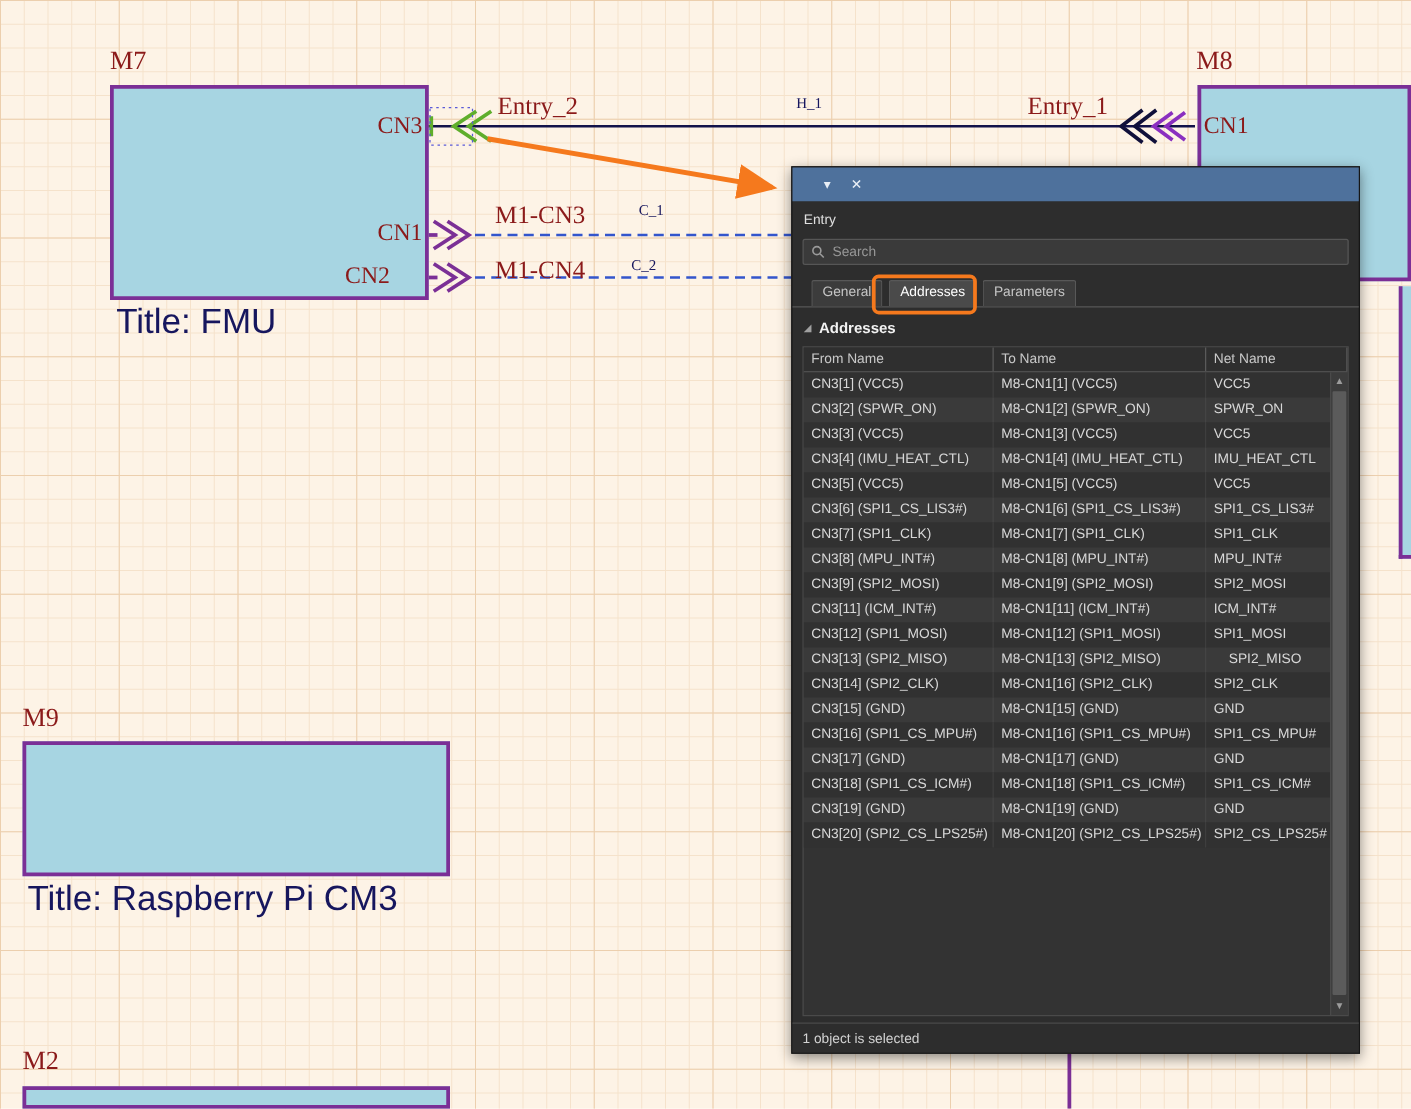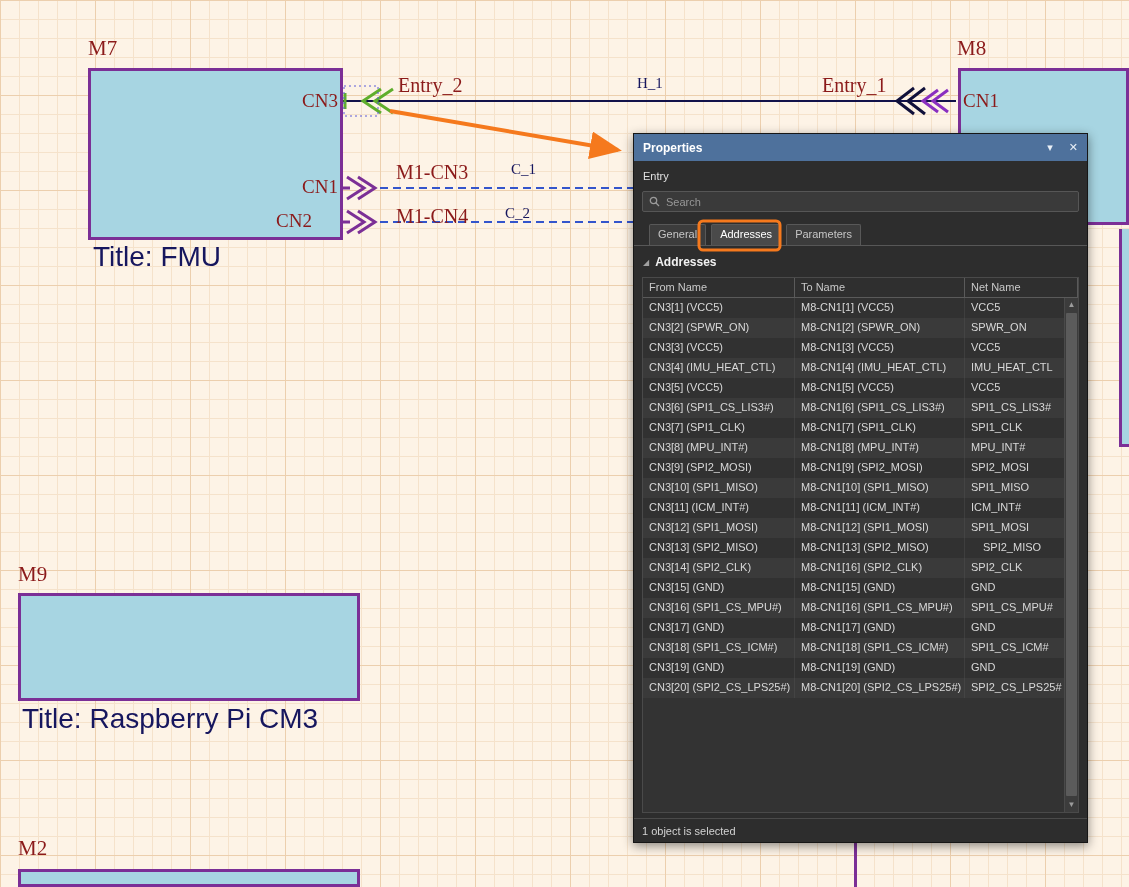--- a/index.html
+++ b/index.html
@@ -12,21 +12,21 @@
       linear-gradient(90deg, #eccfae 1px, transparent 1px),
       linear-gradient(#f5e2cb 1px, transparent 1px),
       linear-gradient(90deg, #f5e2cb 1px, transparent 1px);
     background-size:95px 95px, 95px 95px, 19px 19px, 19px 19px;
   }
   .module { position:absolute; background:#a7d5e2; border:3px solid #7b2f96; z-index:1; }
   .designator { position:absolute; font-family:"Liberation Serif",serif; font-size:21px; color:#8b1a1a; z-index:3; white-space:nowrap; }
   .blocktitle { position:absolute; font-family:Liberation Sans, sans-serif; font-size:28px; color:#16165e; z-index:3; white-space:nowrap; }
   .portlabel { position:absolute; font-family:"Liberation Serif",serif; font-size:19px; color:#8b1a1a; z-index:3; white-space:nowrap; }
   .netlabel-red { position:absolute; font-family:"Liberation Serif",serif; font-size:20px; color:#8b1a1a; z-index:3; white-space:nowrap; }
-  .netlabel-blue { position:absolute; font-family:"Liberation Serif",serif; font-size:15px; color:#16165e; z-index:3; white-space:nowrap; }
+  .netlabel-blue { position:absolute; font-family:"Liberation Serif",serif; font-size:12px; color:#16165e; z-index:3; white-space:nowrap; }
   .alignr { text-align:right; }
   #wires { position:absolute; left:0; top:0; z-index:2; }
   #annotations { position:absolute; left:0; top:0; z-index:30; pointer-events:none; }
 
   
   #panel {
     position:absolute; left:633px; top:133px; width:455px; height:710px;
     background:#2d2d2d; border:1px solid #161616; z-index:10;
     box-shadow:0 3px 10px rgba(0,0,0,.45); color:#d8d8d8; font-size:11px;
   }
@@ -139,21 +139,20 @@
     <line x1="343" y1="188" x2="350" y2="188" stroke="#7b2f96" stroke-width="3"></line>
     <polyline points="347,177 364,188 347,199" fill="none" stroke="#7b2f96" stroke-width="3"></polyline>
     <polyline points="358,177 375,188 358,199" fill="none" stroke="#7b2f96" stroke-width="3"></polyline>
     <line x1="343" y1="222" x2="350" y2="222" stroke="#7b2f96" stroke-width="3"></line>
     <polyline points="347,211 364,222 347,233" fill="none" stroke="#7b2f96" stroke-width="3"></polyline>
     <polyline points="358,211 375,222 358,233" fill="none" stroke="#7b2f96" stroke-width="3"></polyline>
   </svg>
 
   <div id="panel">
     <div id="panel-titlebar">
-      <span id="panel-title">Properties</span>
       <span class="titlebar-icon">▾</span>
       <span class="titlebar-icon">✕</span>
     </div>
     <div id="object-type">Entry</div>
     <div id="searchbox">
       <svg width="11" height="11" viewBox="0 0 11 11">
         <circle cx="4.5" cy="4.5" r="3.2" fill="none" stroke="#9a9a9a" stroke-width="1.3"></circle>
         <line x1="7" y1="7" x2="10" y2="10" stroke="#9a9a9a" stroke-width="1.3"></line>
       </svg>
       <input type="text" placeholder="Search" style="">
@@ -222,25 +221,20 @@
             <div class="cell col-to">M8-CN1[8] (MPU_INT#)</div>
             <div class="cell col-net" style="border-right:none;">MPU_INT#</div>
           </div>
 
           <div class="trow">
             <div class="cell col-from">CN3[9] (SPI2_MOSI)</div>
             <div class="cell col-to">M8-CN1[9] (SPI2_MOSI)</div>
             <div class="cell col-net" style="border-right:none;">SPI2_MOSI</div>
           </div>
 
-          <div class="trow">
-            <div class="cell col-from">CN3[10] (SPI1_MISO)</div>
-            <div class="cell col-to">M8-CN1[10] (SPI1_MISO)</div>
-            <div class="cell col-net" style="border-right:none;">SPI1_MISO</div>
-          </div>
 
           <div class="trow">
             <div class="cell col-from">CN3[11] (ICM_INT#)</div>
             <div class="cell col-to">M8-CN1[11] (ICM_INT#)</div>
             <div class="cell col-net" style="border-right:none;">ICM_INT#</div>
           </div>
 
           <div class="trow">
             <div class="cell col-from">CN3[12] (SPI1_MOSI)</div>
             <div class="cell col-to">M8-CN1[12] (SPI1_MOSI)</div>

